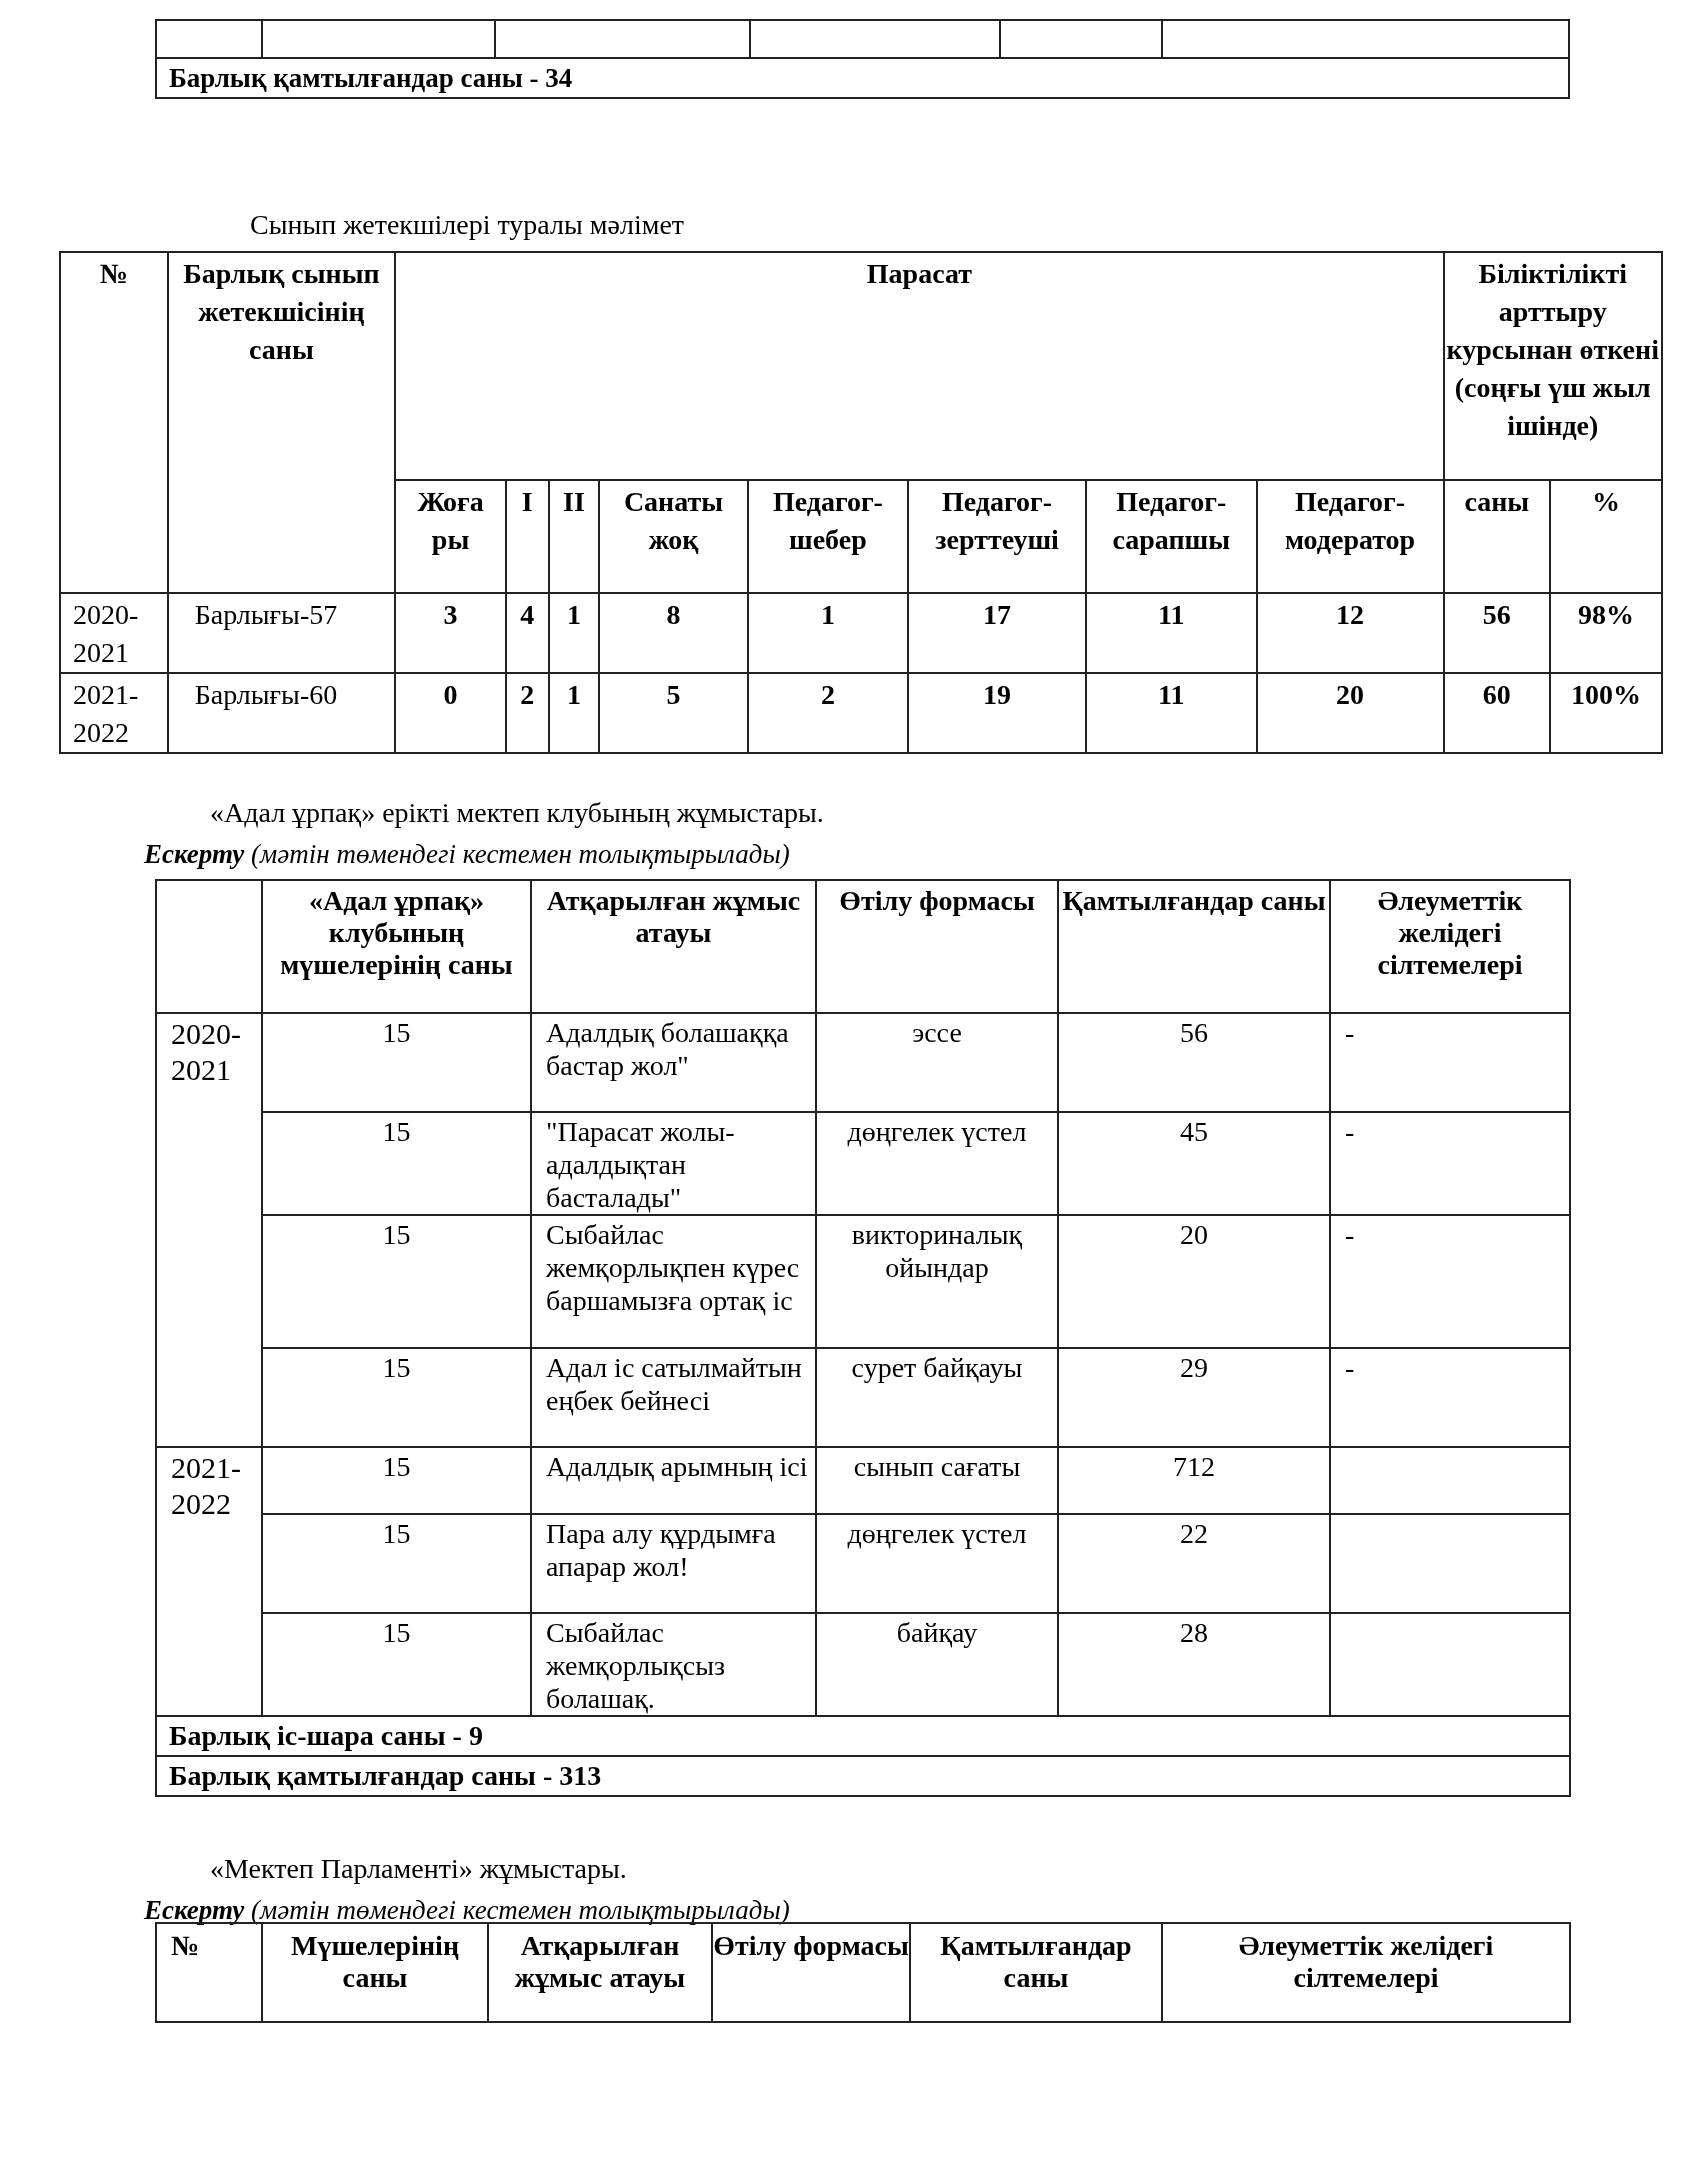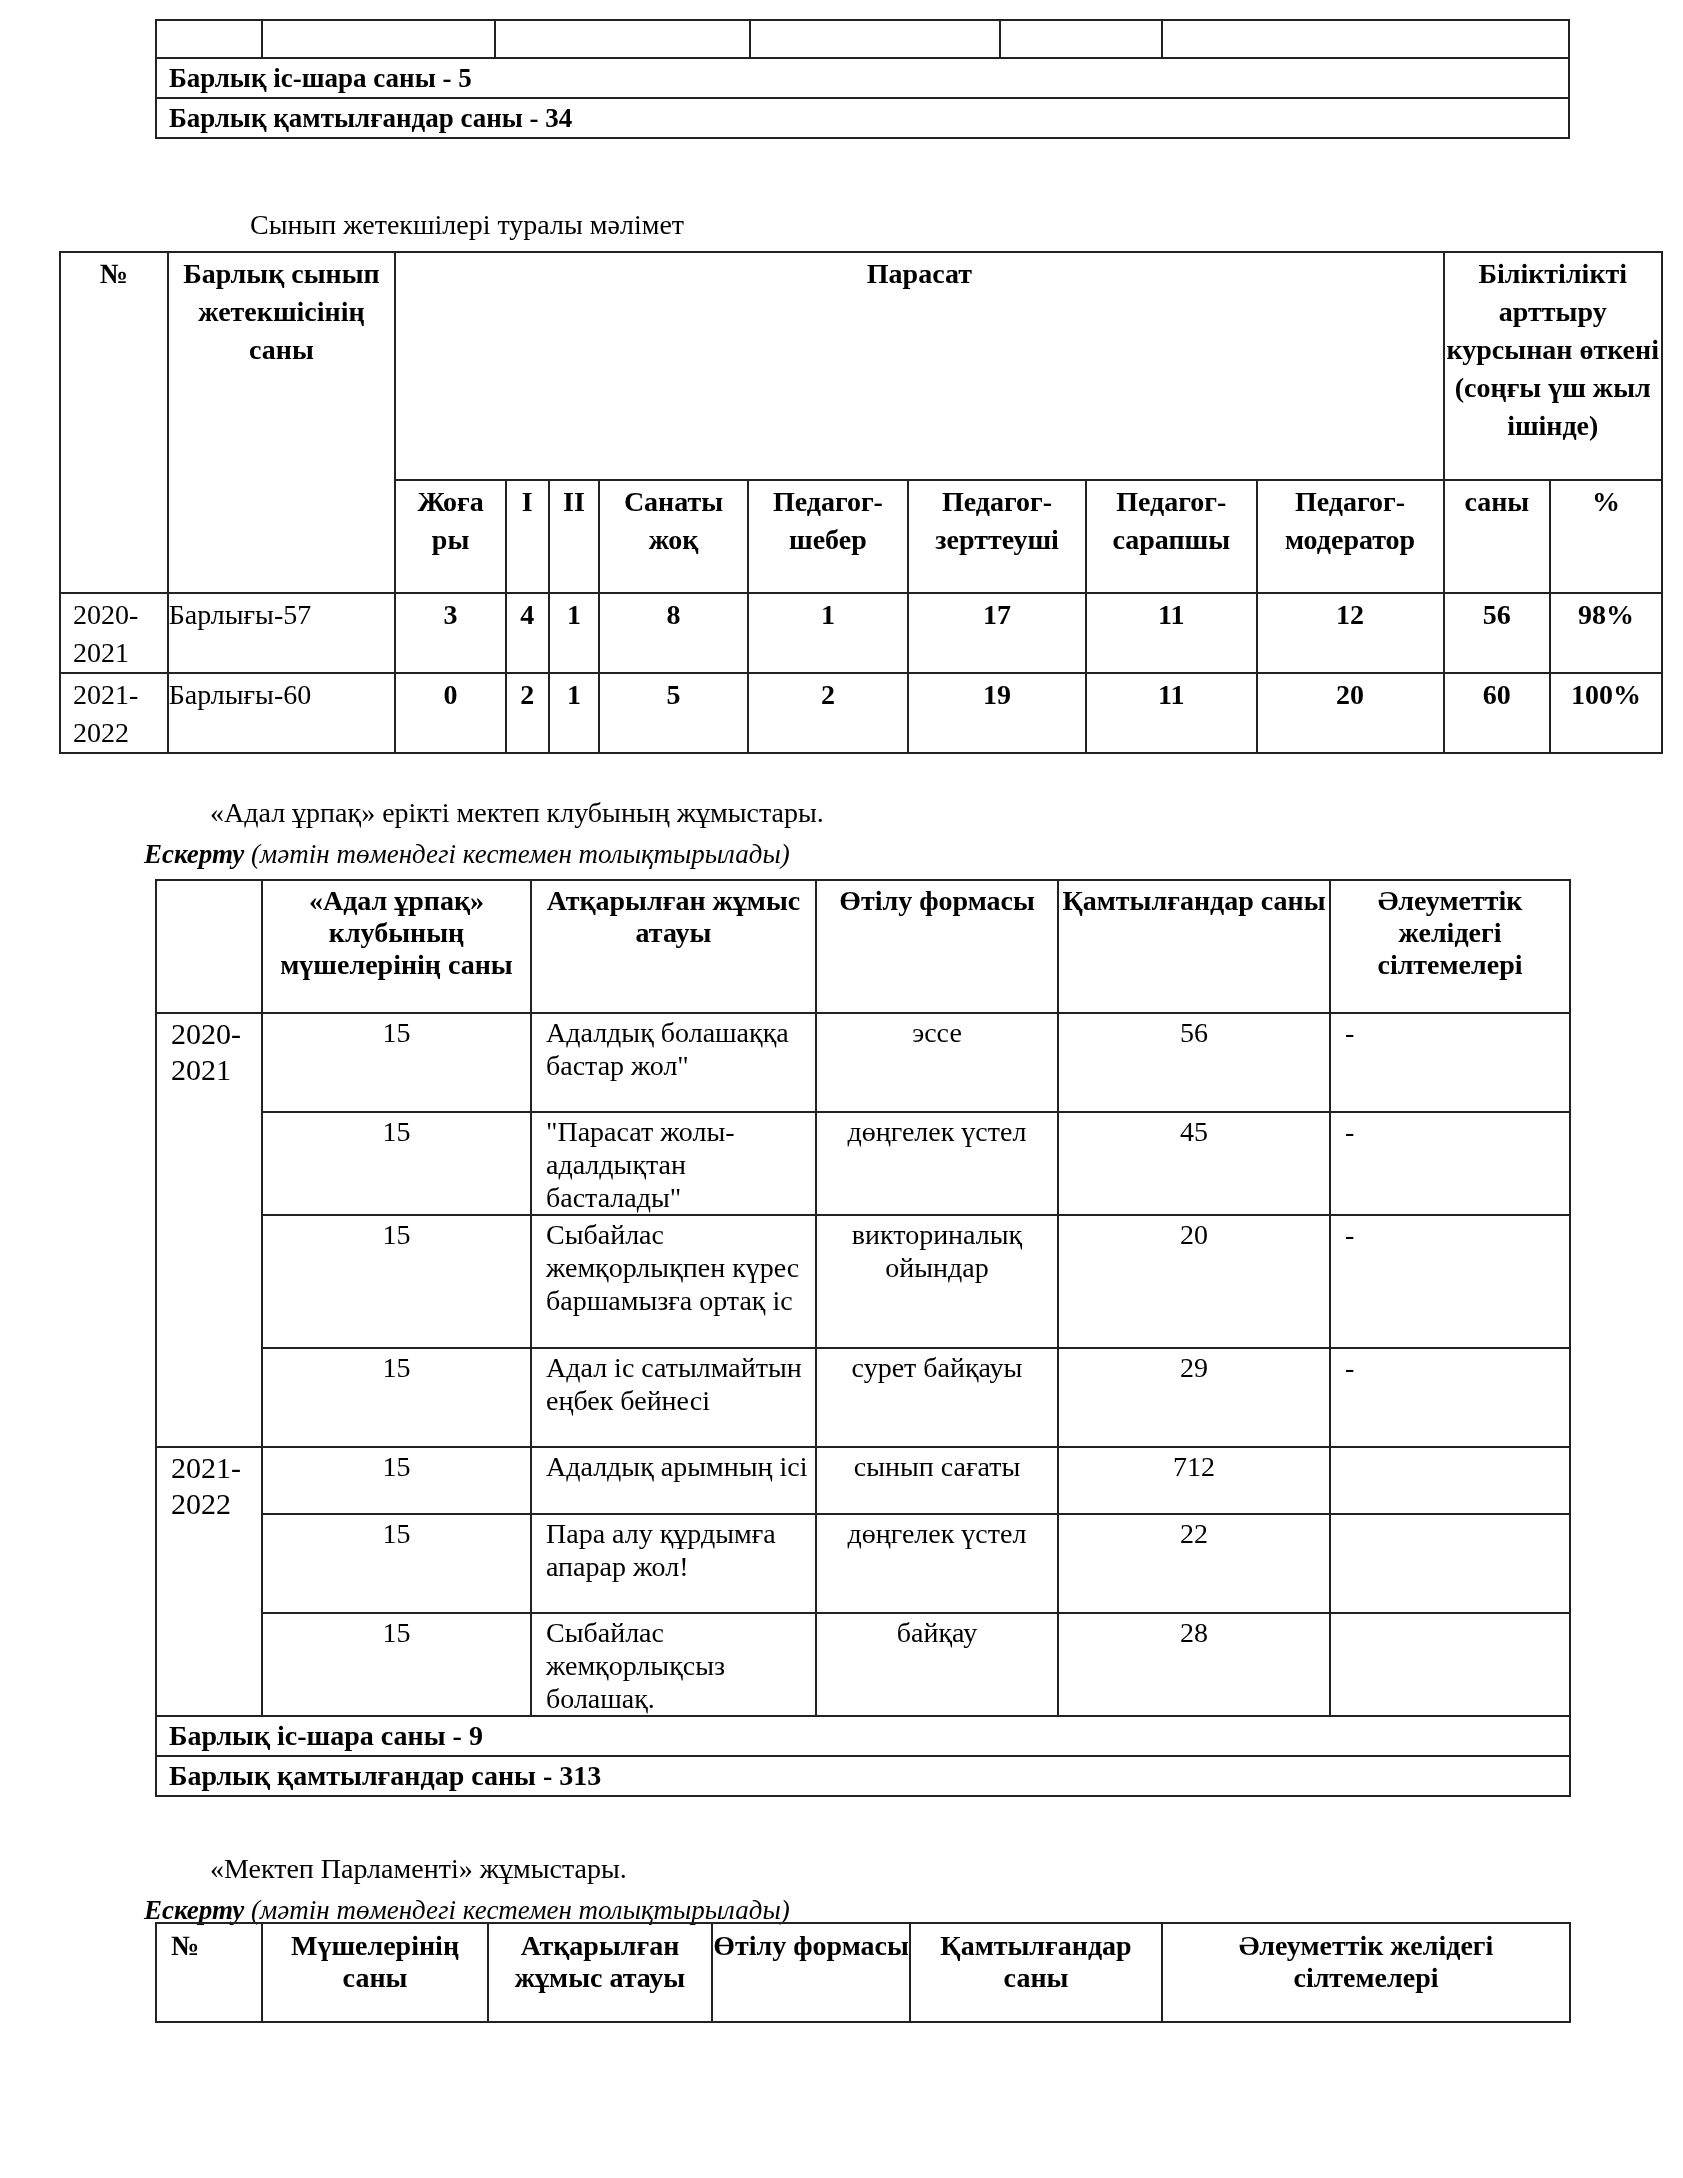--- a/index.html
+++ b/index.html
@@ -21,21 +21,21 @@
     .heading { position: absolute; font-size: 28px; white-space: nowrap; }
     .note { position: absolute; font-size: 27px; white-space: nowrap; font-style: italic; }
     .note b { font-style: italic; }
 
     
     #t1 { left: 59px; top: 251px; width: 1604px; font-size: 28px; }
     #t1 th { font-weight: bold; line-height: 38px; padding-top: 2px; }
     #t1 td { line-height: 38px; padding-top: 2px; }
     #t1 td.num { font-weight: bold; text-align: center; }
     #t1 td.yr { padding-left: 12px; }
-    #t1 td.tot { padding-left: 0; }
+    #t1 td.tot { padding-left: 26px; }
 
     
     #t2 { left: 155px; top: 879px; width: 1414px; font-size: 28px; padding-left: 21px; }
     #t2 th { font-weight: bold; line-height: 32px; padding-top: 4px; font-size: 28px; }
     #t2 td { line-height: 33px; padding-top: 2px; }
     #t2 td.yr { padding-left: 14px; font-size: 30px; line-height: 36px; }
     #t2 td.title { padding-left: 14px; }
     #t2 td.total { padding: 2px 12px; line-height: 34px; font-weight: bold; font-size: 28px; }
     #t2 td.link { padding-left: 14px; }
 
@@ -56,23 +56,20 @@
       <col style="width:407px">
   </colgroup>
   <tbody>
       <tr style="height:38px">
     <td></td>
     <td></td>
     <td></td>
     <td></td>
     <td></td>
     <td></td>
-  </tr>
-  <tr>
-    <td colspan="6" class="total">Барлық іс-шара саны - 5</td>
   </tr>
   <tr>
     <td colspan="6" class="total">Барлық қамтылғандар саны - 34</td>
   </tr>
 </tbody>
   </table>
 
 <div class="heading" style="left:250px; top:209px;">Сынып жетекшілері туралы мәлімет</div>
 
 <table id="t1">

